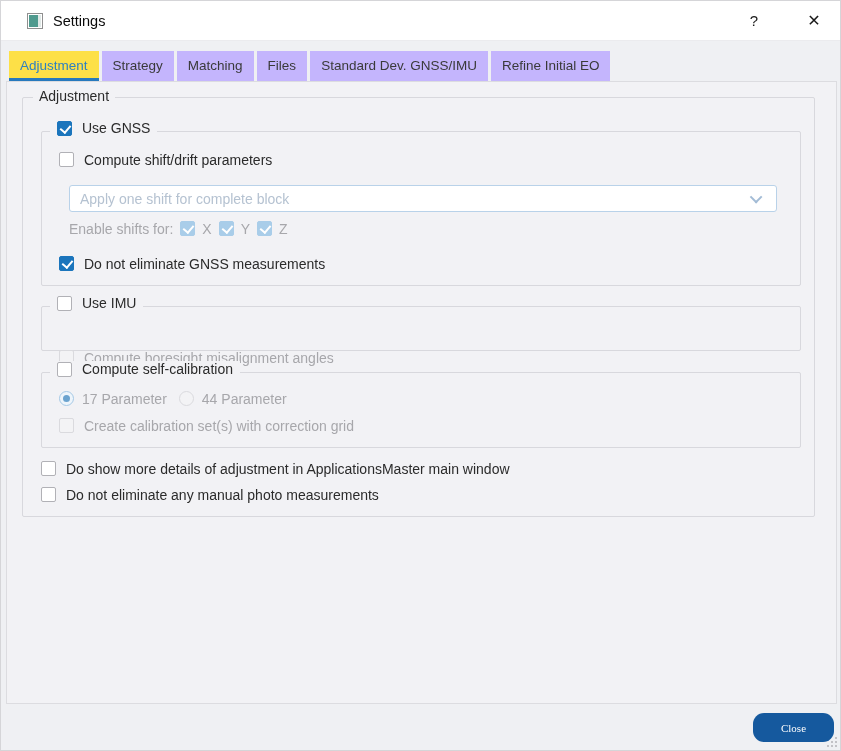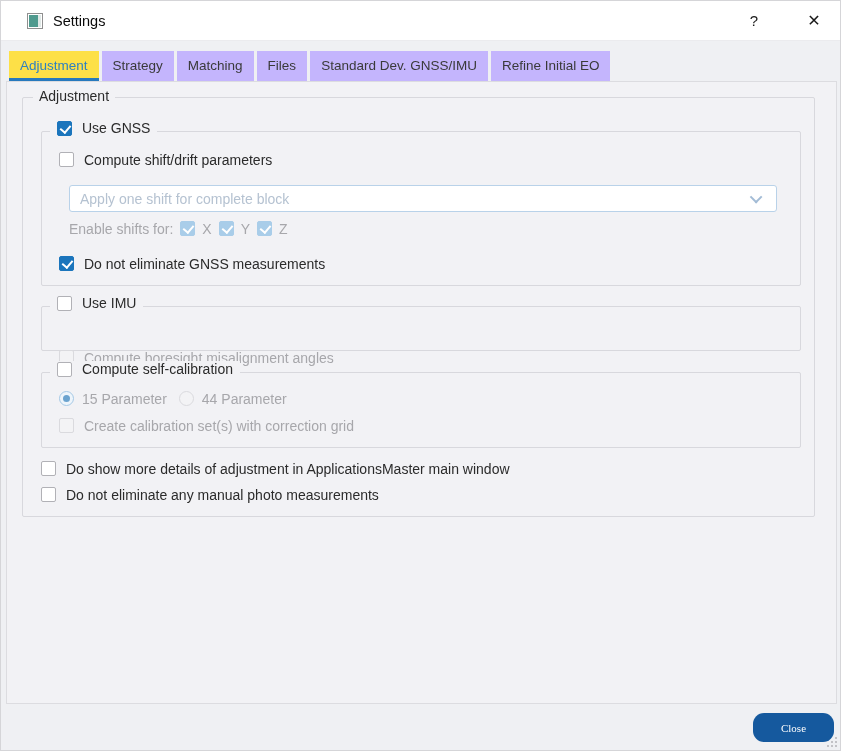--- a/index.html
+++ b/index.html
@@ -155,21 +155,21 @@
         </div>
       </div>
 
       <div class="groupbox" style="left:18px; top:274px; width:760px; height:76px;">
         <div class="legend-row">
           <span class="cb"></span>
           <span class="lbl">Compute self-calibration</span>
         </div>
         <div class="row" style="left:17px; top:18px; gap:8px;">
           <span class="radio sel-dis"></span>
-          <span class="lbl dis">15 Parameter</span>
+          <span class="lbl dis">17 Parameter</span>
           <span class="radio dis" style="margin-left:4px;"></span>
           <span class="lbl dis">44 Parameter</span>
         </div>
         <div class="row" style="left:17px; top:45px;">
           <span class="cb dis"></span>
           <span class="lbl dis">Create calibration set(s) with correction grid</span>
         </div>
       </div>
 
       <div class="row" style="left:18px; top:363px;">

